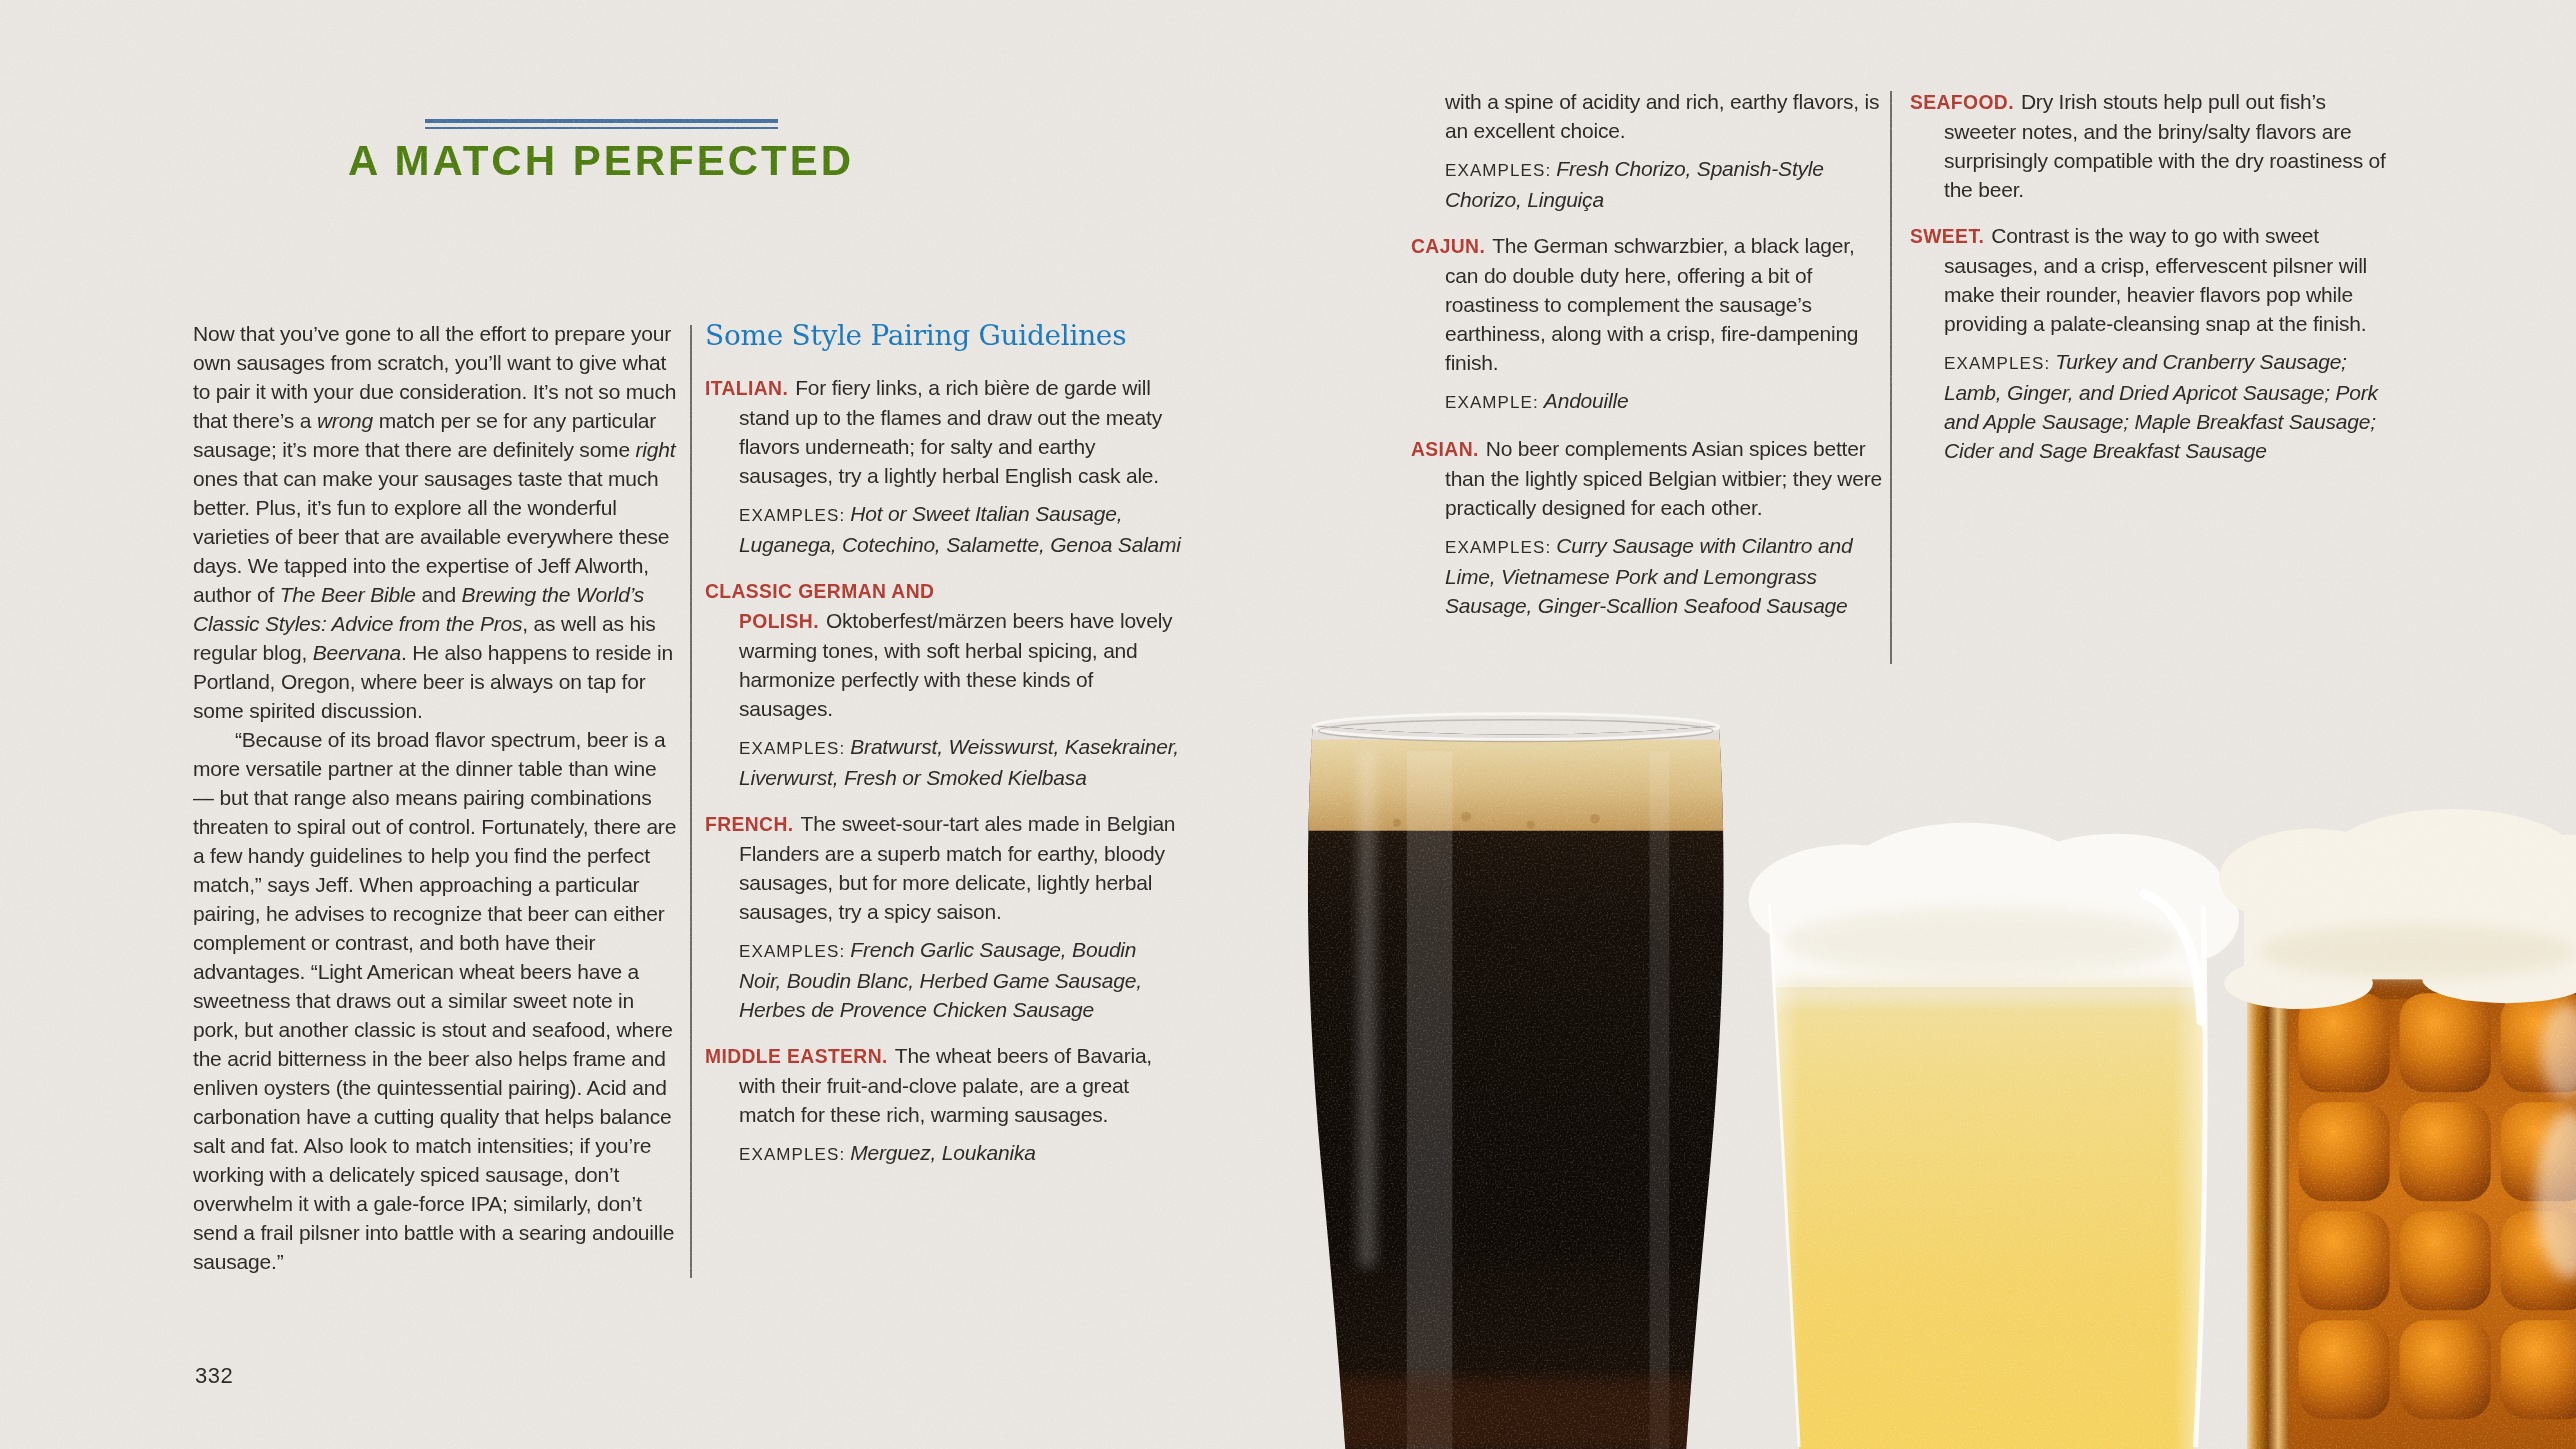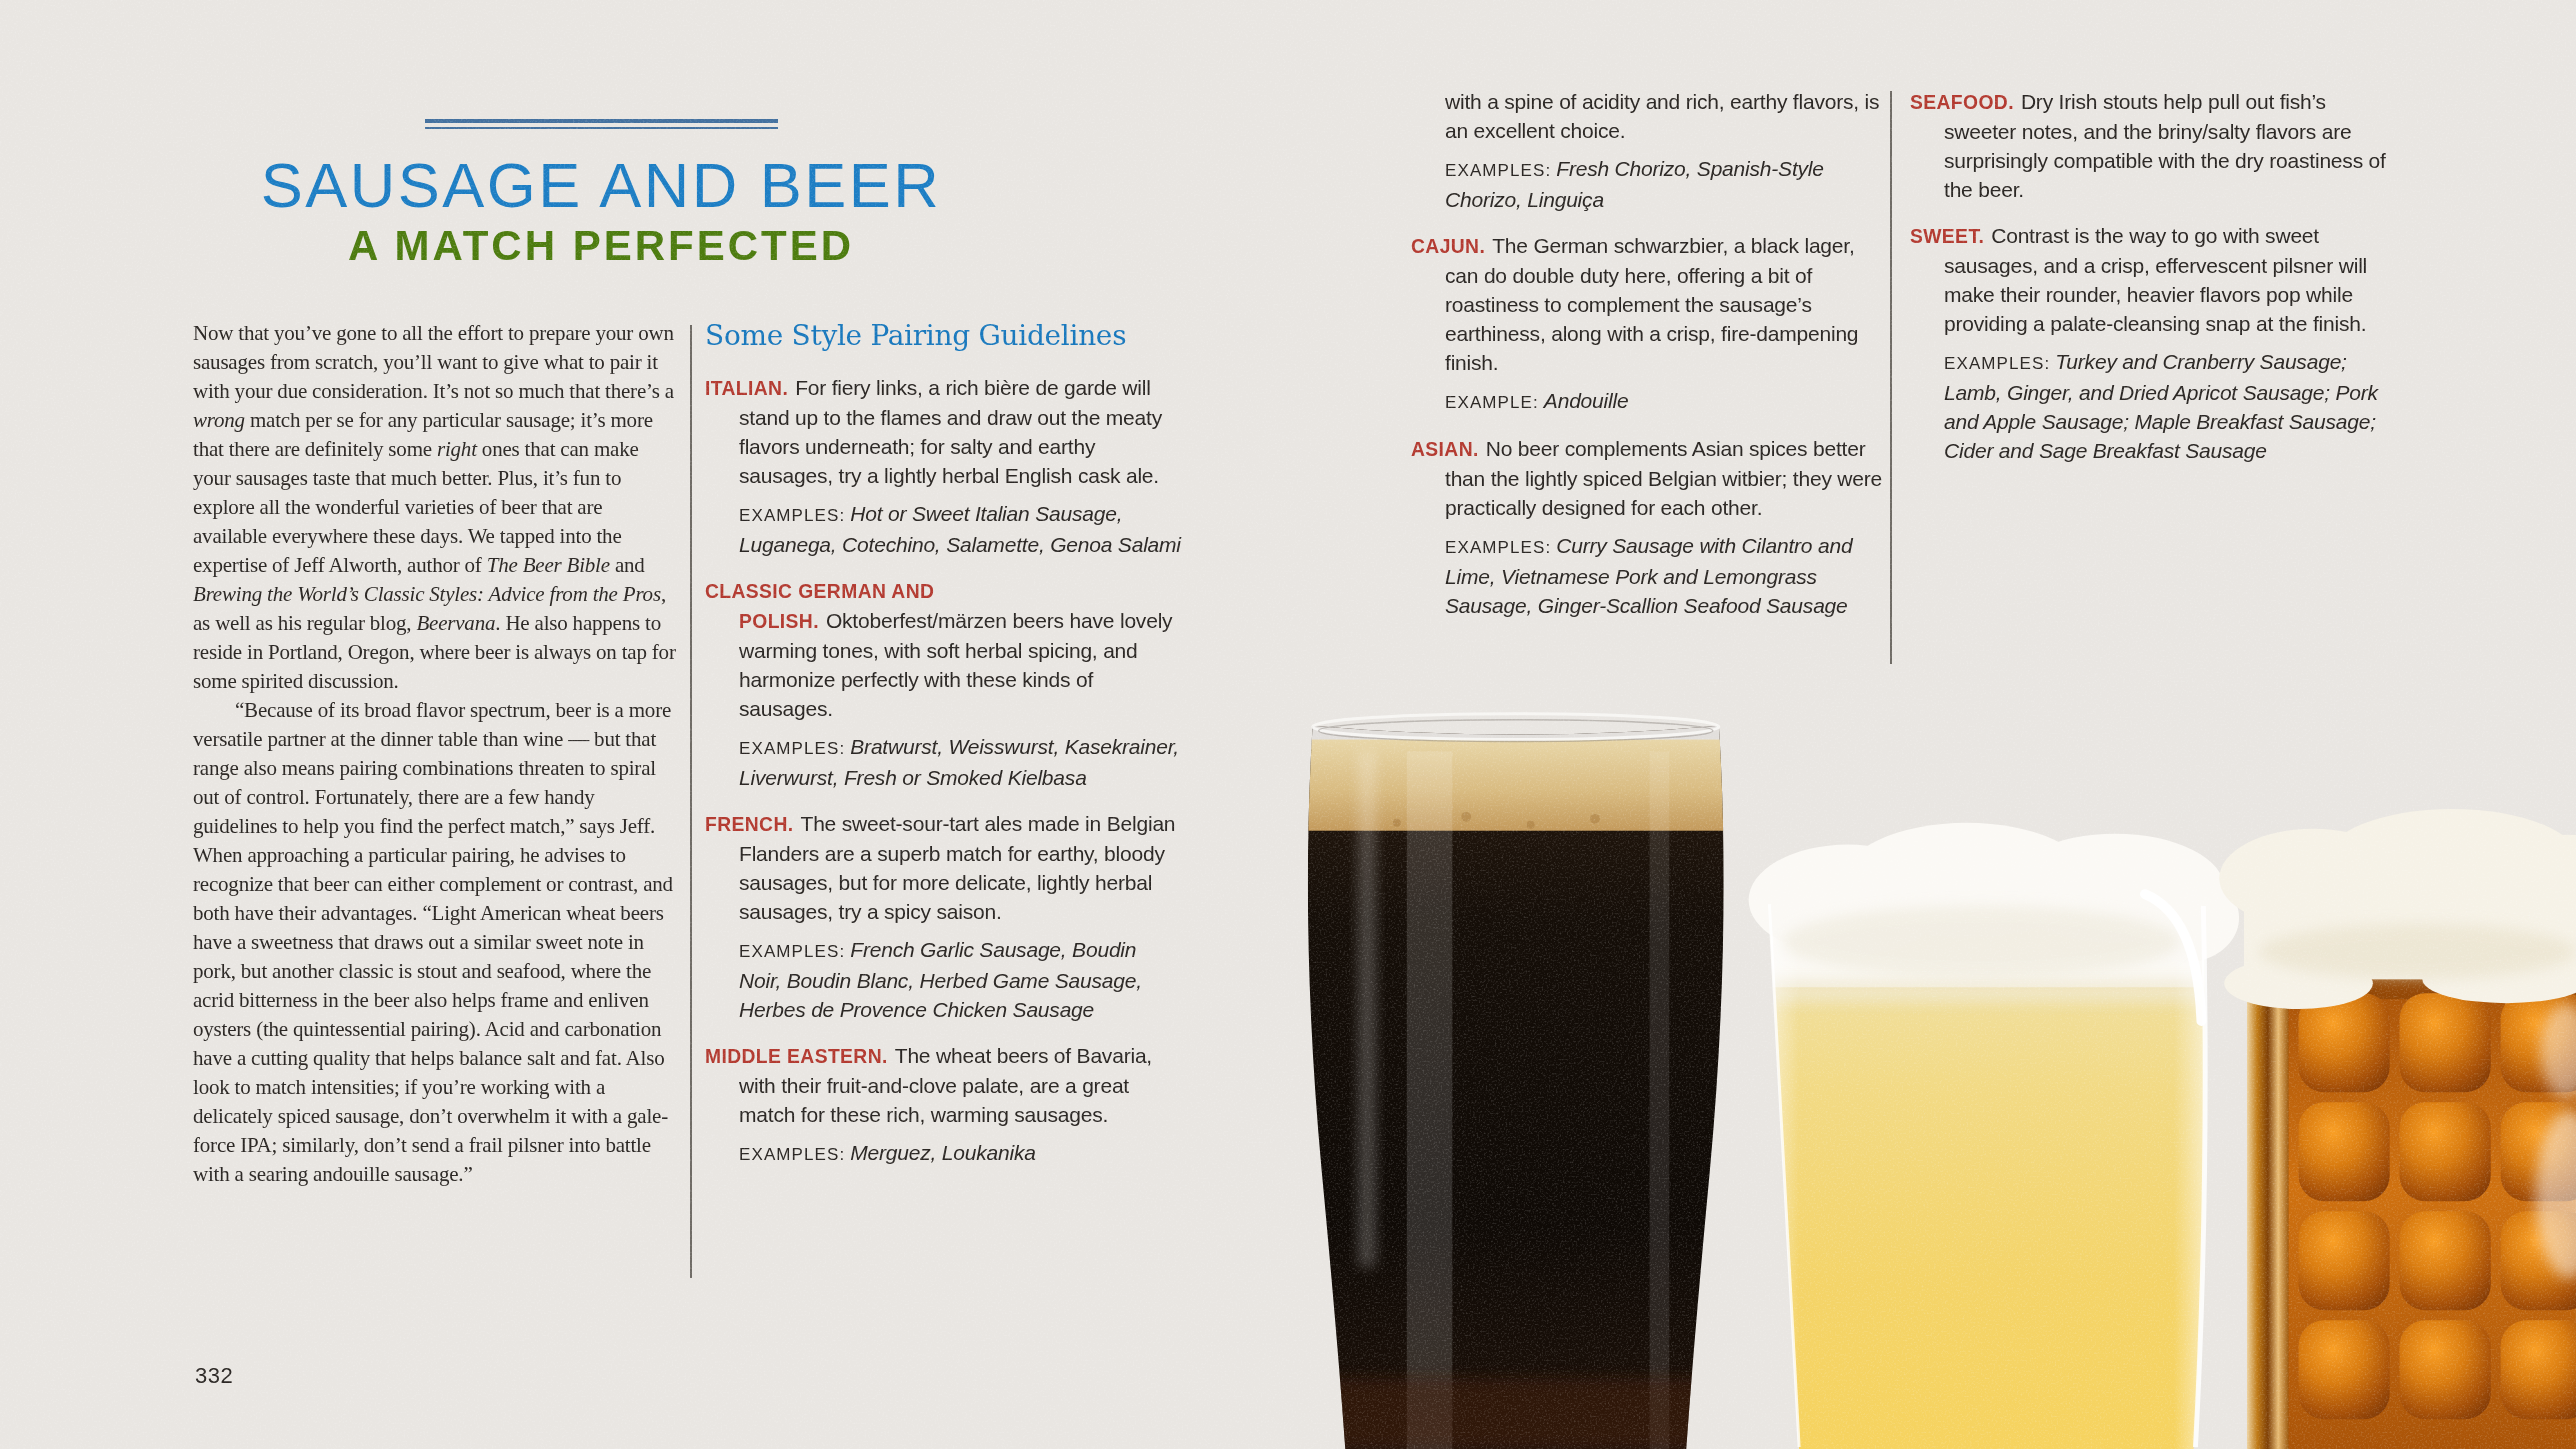--- a/index.html
+++ b/index.html
@@ -19,21 +19,21 @@
     margin-top:20px;font-size:63px;line-height:65px;font-weight:500;
     letter-spacing:2.5px;color:#1d7ec4;
   }
   .subtitle{
     margin-top:10px;font-size:42px;line-height:36px;font-weight:700;
     letter-spacing:3px;color:#4d7c0f;
   }
   
   .col{position:absolute;font-size:21px;line-height:29px;letter-spacing:-0.2px;}
   .col p{margin:0;}
-  .col1{left:193px;top:319px;width:487px;font-family:Liberation Serif, serif;}
+  .col1{left:193px;top:319px;width:487px;}
   .col1 .p2{text-indent:42px;}
   .col2{left:705px;top:319px;width:476px;}
   .col3{left:1411px;top:87px;width:474px;}
   .col4{left:1910px;top:87px;width:492px;}
   .gl-heading{
     font-family:"DejaVu Serif",serif;font-weight:400;font-size:28px;line-height:34px;
     letter-spacing:-0.3px;color:#1878bd;margin:0 0 20px 0;
   }
   .entry{padding-left:34px;text-indent:-34px;margin-bottom:17px;}
   .entry-label{color:#b33a30;font-weight:700;font-size:19.3px;letter-spacing:0.4px;margin-right:7px;}
@@ -50,21 +50,20 @@
   .photo{position:absolute;left:1268px;top:694px;width:1308px;height:756px;}
   .noise{position:absolute;left:0;top:0;width:2576px;height:1449px;pointer-events:none;}
 </style>
 </head>
 <body>
 
 <div class="page">
 
   <div class="hdr">
     <div class="hdr-rule"></div>
-    <div class="title">SAUSAGE AND BEER</div>
     <div class="subtitle">A MATCH PERFECTED</div>
   </div>
 
   <div class="col col1">
     <p class="p1"><span>Now that you’ve gone to all the effort to prepare your own sausages from scratch, you’ll want to give what to pair it with your due consideration. It’s not so much that there’s a </span><i>wrong</i><span> match per se for any particular sausage; it’s more that there are definitely some </span><i>right</i><span> ones that can make your sausages taste that much better. Plus, it’s fun to explore all the wonderful varieties of beer that are available everywhere these days. We tapped into the expertise of Jeff Alworth, author of </span><i>The Beer Bible</i><span> and </span><i>Brewing the World’s Classic Styles: Advice from the Pros</i><span>, as well as his regular blog, </span><i>Beervana</i><span>. He also happens to reside in Portland, Oregon, where beer is always on tap for some spirited discussion.</span></p>
     <p class="p2"><span>“Because of its broad flavor spectrum, beer is a more versatile partner at the dinner table than wine — but that range also means pairing combinations threaten to spiral out of control. Fortunately, there are a few handy guidelines to help you find the perfect match,” says Jeff. When approaching a particular pairing, he advises to recognize that beer can either complement or contrast, and both have their advantages. “Light American wheat beers have a sweetness that draws out a similar sweet note in pork, but another classic is stout and seafood, where the acrid bitterness in the beer also helps frame and enliven oysters (the quintessential pairing). Acid and carbonation have a cutting quality that helps balance salt and fat. Also look to match intensities; if you’re working with a delicately spiced sausage, don’t overwhelm it with a gale-force IPA; similarly, don’t send a frail pilsner into battle with a searing andouille sausage.”</span></p>
   </div>
 
   <div class="vrule vrule-left"></div>
 

